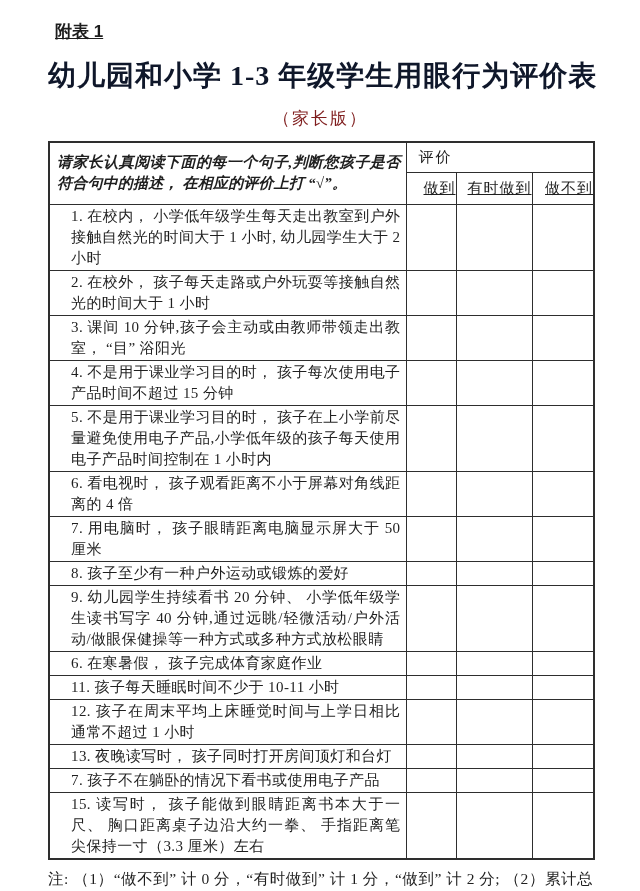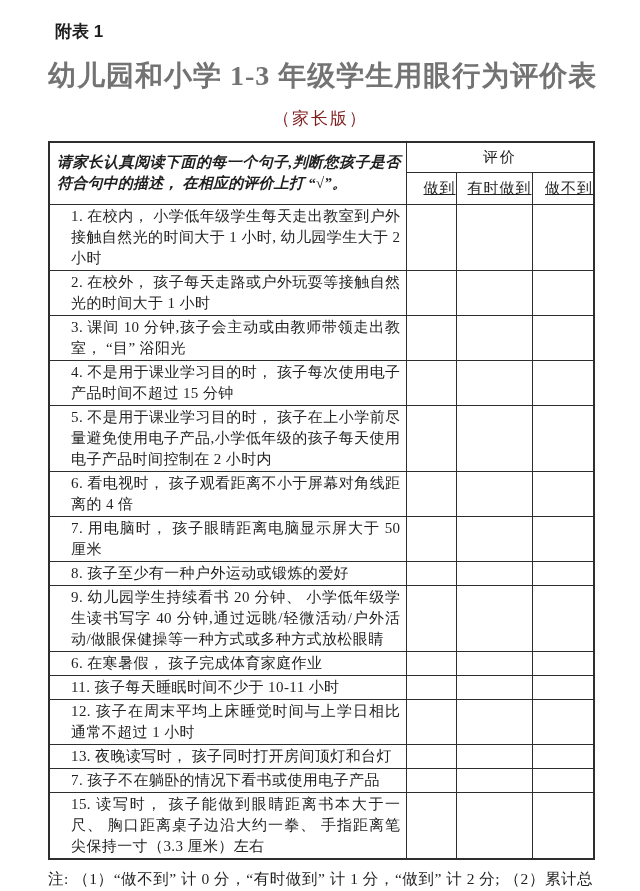--- a/index.html
+++ b/index.html
@@ -16,28 +16,29 @@
   }
   .page {
     padding: 18px 47px 0 48px;
   }
   .annex {
     font-family: "Liberation Sans", "DejaVu Sans", sans-serif;
     font-weight: bold;
     font-size: 17px;
     margin: 2px 0 0 7px;
     color: #1d1d1d;
+    text-decoration: underline;
   }
   .main-title {
     text-align: center;
     font-size: 28px;
     font-weight: bold;
     letter-spacing: 1px;
     margin-top: 14px;
-    color: #737373;
+    color: #0f172a;
     white-space: nowrap;
   }
   .sub-title {
     text-align: center;
     font-size: 17px;
     letter-spacing: 2px;
     margin-top: 12px;
     color: #7f1d1d;
   }
   table.eval {
@@ -61,23 +62,24 @@
   }
   td.intro {
     font-weight: bold;
     text-align: justify;
     padding: 3px 5px 3px 7px;
     letter-spacing: 0.2px;
     font-style: italic;
   }
   th.eval-head {
     font-weight: normal;
-    text-align: center;
+    text-align: left;
     letter-spacing: 2px;
     height: 30px;
+    padding-left: 12px;
   }
   th.col-head {
     font-weight: normal;
     text-align: right;
     height: 32px;
     letter-spacing: 1px;
     text-decoration: underline;
   }
   td.ans { height: 22px; }
   .note {
@@ -138,21 +140,21 @@
         <td class="ans"></td>
         <td class="ans"></td>
       </tr>
       <tr>
         <td class="q">4. 不是用于课业学习目的时， 孩子每次使用电子产品时间不超过 15 分钟</td>
         <td class="ans"></td>
         <td class="ans"></td>
         <td class="ans"></td>
       </tr>
       <tr>
-        <td class="q">5. 不是用于课业学习目的时， 孩子在上小学前尽量避免使用电子产品,小学低年级的孩子每天使用电子产品时间控制在 2 小时内</td>
+        <td class="q">5. 不是用于课业学习目的时， 孩子在上小学前尽量避免使用电子产品,小学低年级的孩子每天使用电子产品时间控制在 1 小时内</td>
         <td class="ans"></td>
         <td class="ans"></td>
         <td class="ans"></td>
       </tr>
       <tr>
         <td class="q">6. 看电视时， 孩子观看距离不小于屏幕对角线距离的 4 倍</td>
         <td class="ans"></td>
         <td class="ans"></td>
         <td class="ans"></td>
       </tr>

